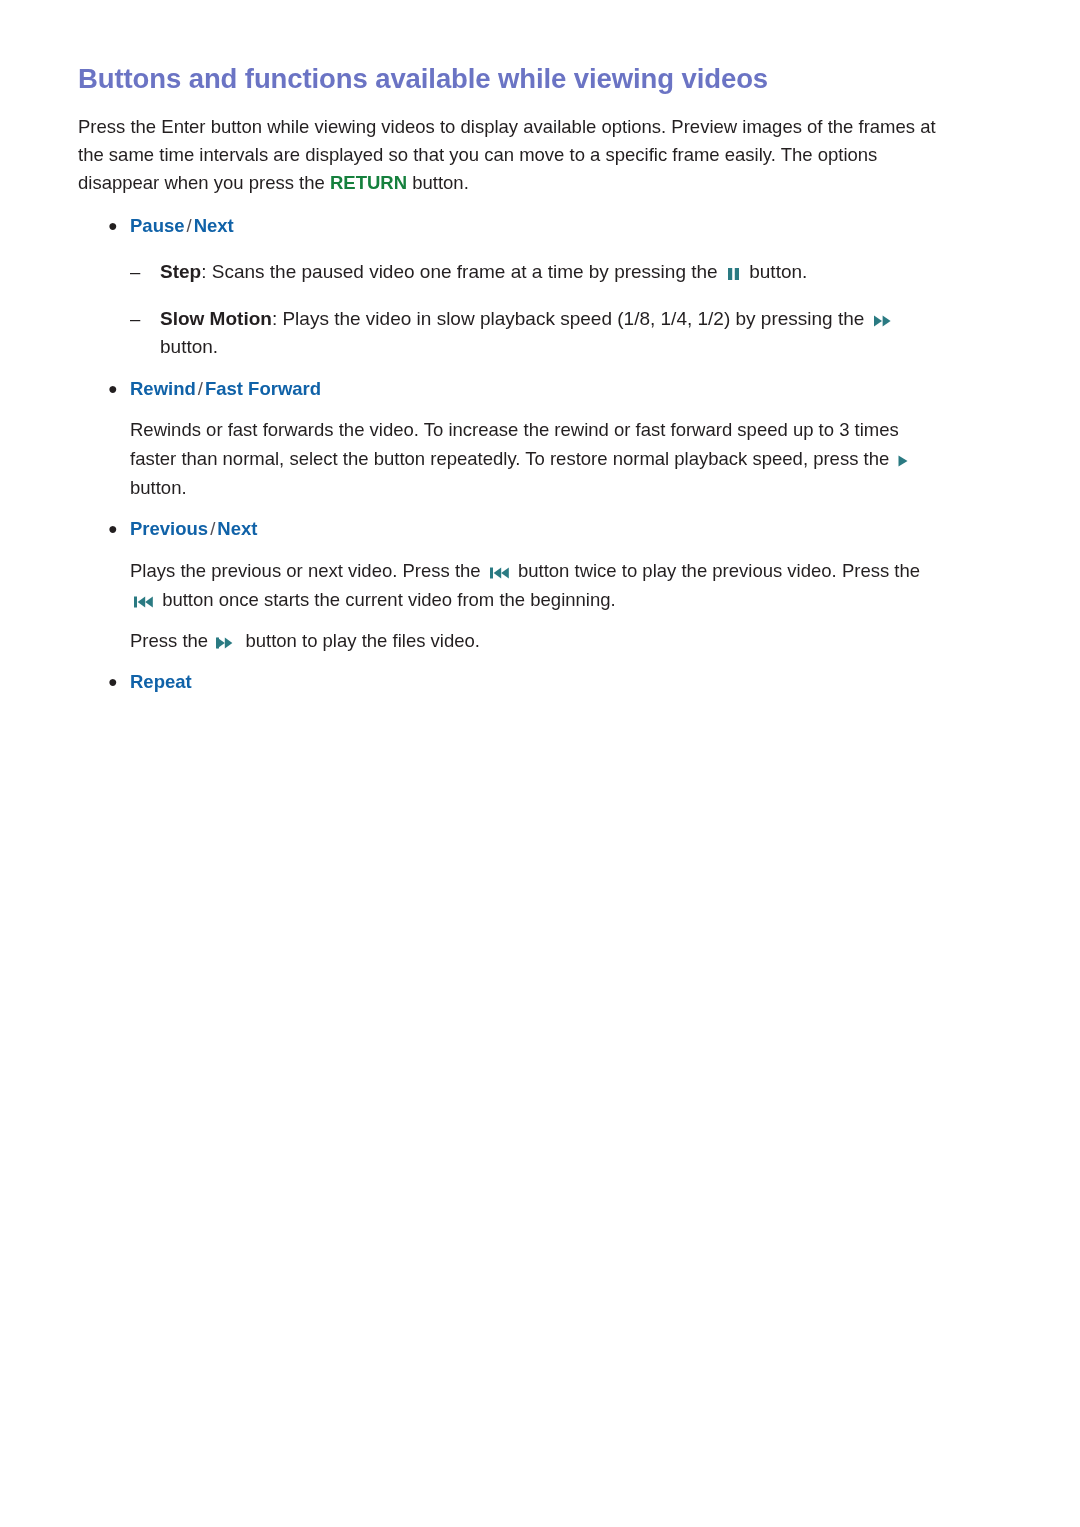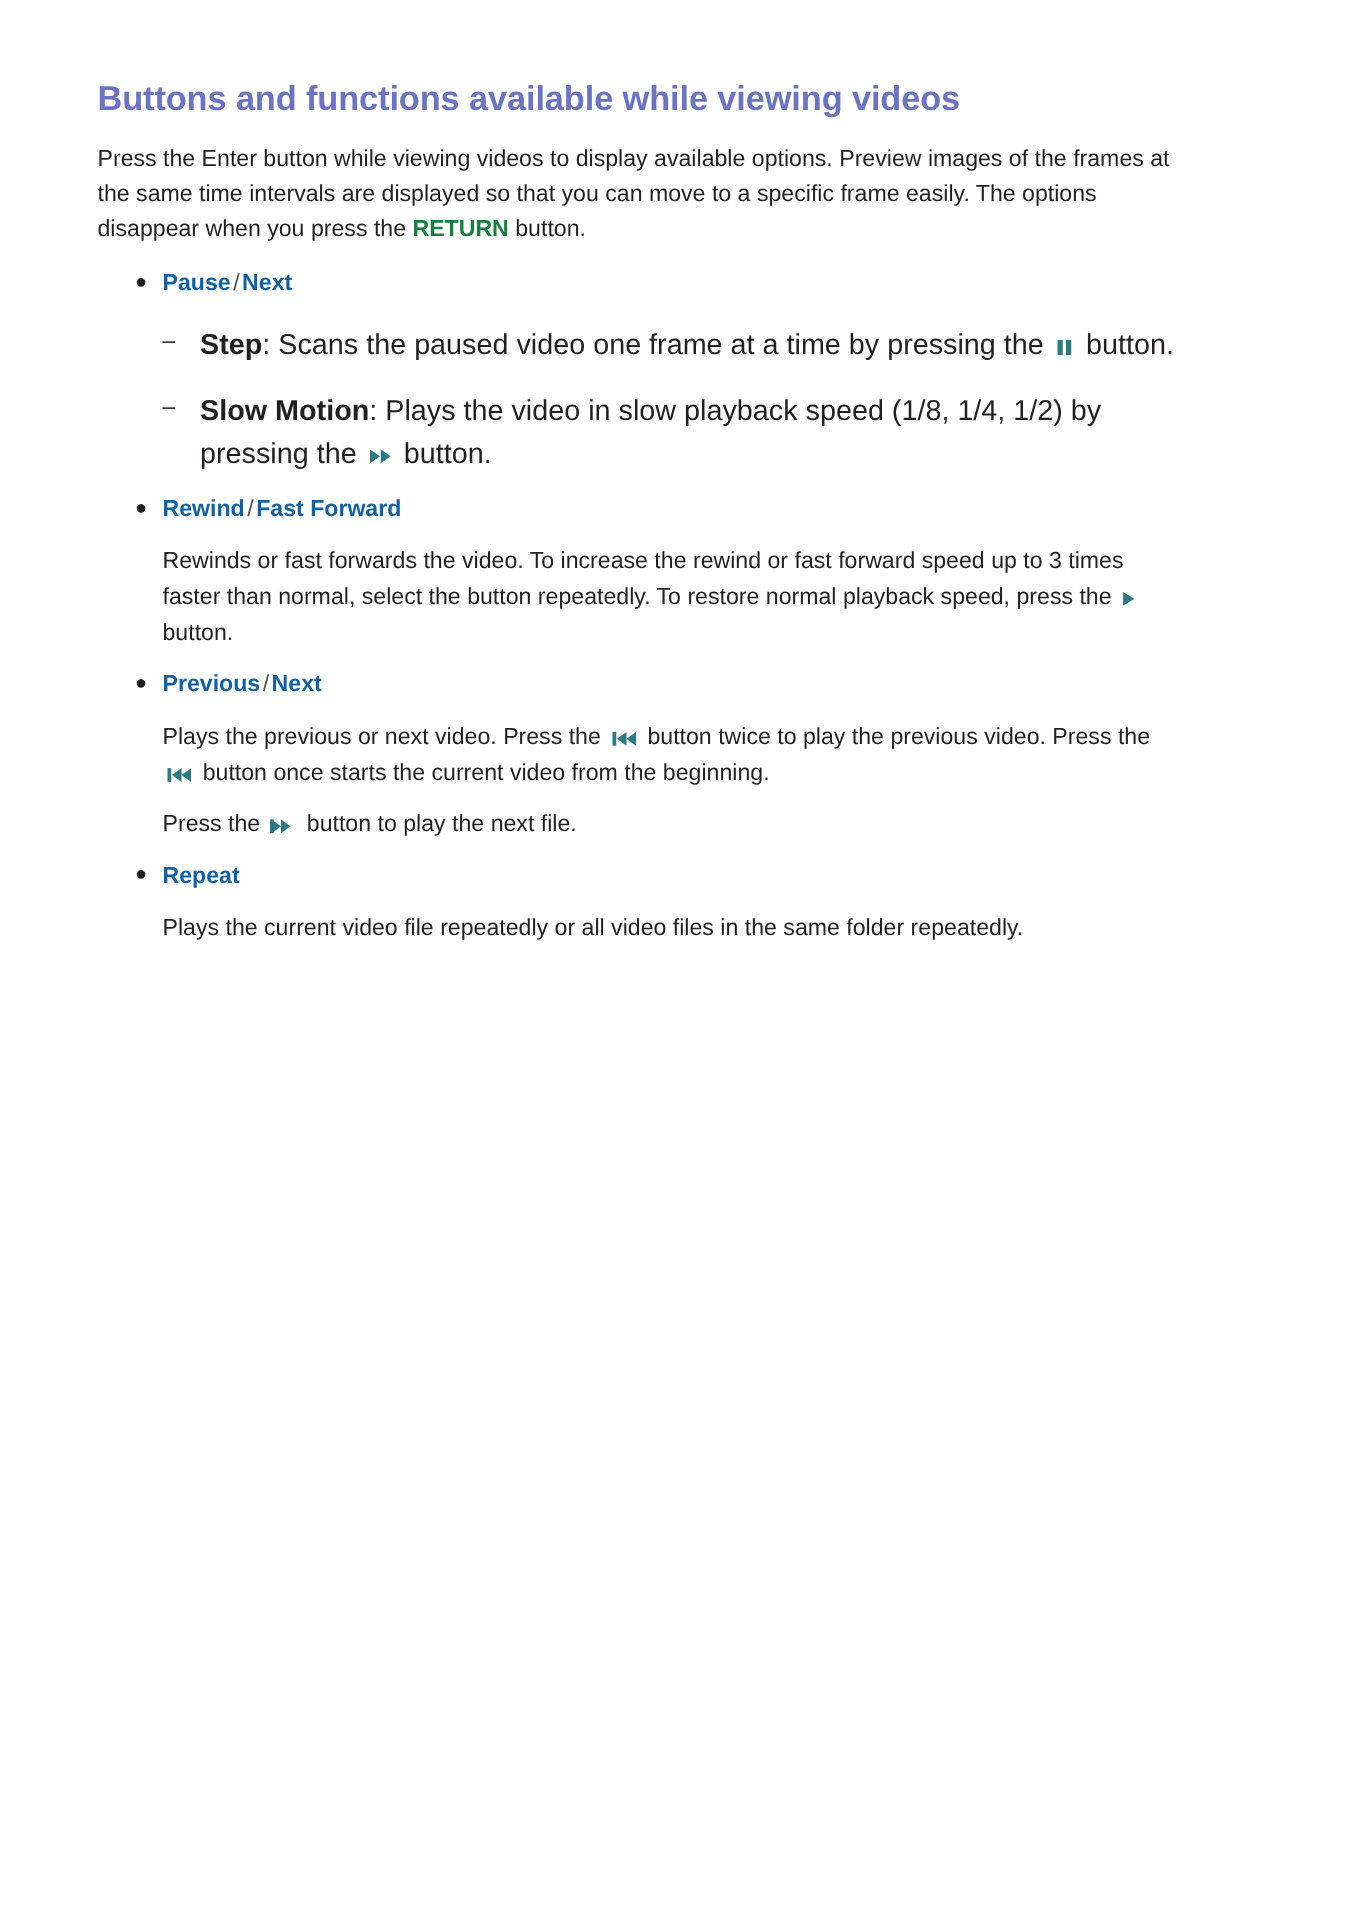--- a/index.html
+++ b/index.html
@@ -90,21 +90,21 @@
     padding-left: 52px;
   }
   .dash-mark {
     width: 30px;
     flex: 0 0 30px;
     font-size: 18.5px;
     line-height: 1.5;
     color: #231f20;
   }
   .dash-text {
-    font-size: 23px;
+    font-size: 19px;
     line-height: 1.5;
     color: #231f20;
     max-width: 900px;
   }
   .dash-text b {
     font-weight: bold;
   }
 
   
   .rc {
@@ -168,22 +168,21 @@
         </svg></span><span> button twice to play the previous video. Press the </span><span class="rc"><svg width="21" height="16" viewBox="0 0 21 16">
           <rect x="1" y="2.5" width="3" height="11" fill="#2a7a82"></rect>
           <polygon points="12.2,2.5 12.2,13.5 4.6,8" fill="#2a7a82"></polygon>
           <polygon points="19.8,2.5 19.8,13.5 12.2,8" fill="#2a7a82"></polygon>
         </svg></span><span> button once starts the current video from the beginning.</span></p>
 
   <p class="body-para tight"><span>Press the </span><span class="rc"><svg width="21" height="16" viewBox="0 0 21 16">
           <polygon points="1.2,2.5 8.8,8 1.2,13.5" fill="#2a7a82"></polygon>
           <polygon points="8.8,2.5 16.4,8 8.8,13.5" fill="#2a7a82"></polygon>
           <rect x="17,0" y="2.5" width="3" height="11" fill="#2a7a82"></rect>
-        </svg></span><span> button to play the next file.</span></p>
+        </svg></span><span> button to play the files video.</span></p>
 
   <div class="bullet-row">
     <span class="bullet-dot">●</span>
     <span class="bullet-label">Repeat</span>
   </div>
 
-  <p class="body-para">Plays the current video file repeatedly or all video files in the same folder repeatedly.</p>
 
 </div>
 
 </body></html>

